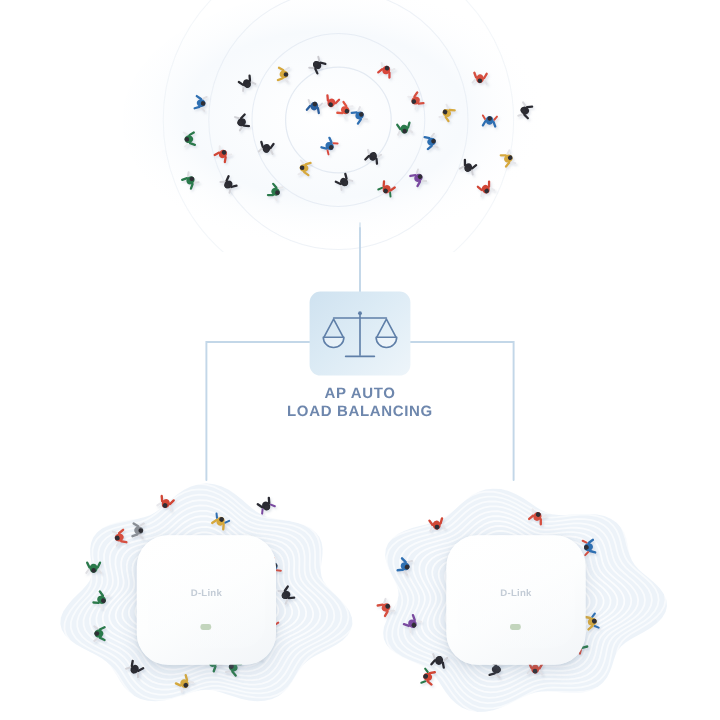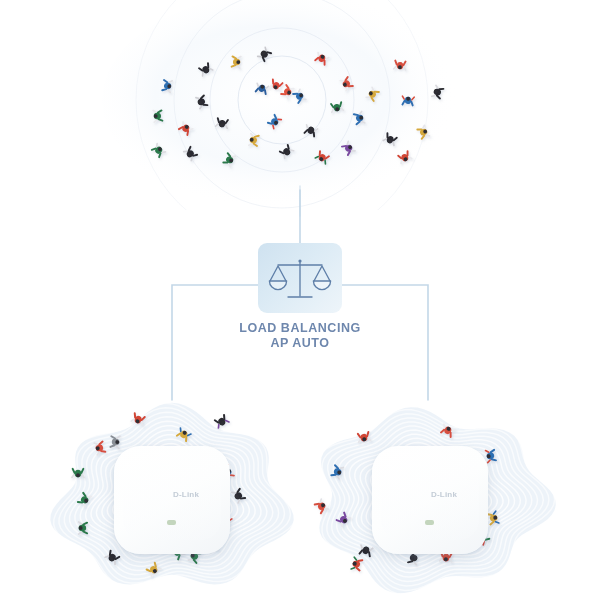--- a/index.html
+++ b/index.html
@@ -88,21 +88,20 @@
   .ap-logo {
     position: absolute;
     left: 0; top: 44px;
     width: 116px;
     text-align: center;
     font-size: 8px;
     letter-spacing: 0.2px;
     color: #c3ccd6;
     font-weight: bold;
     z-index: 3;
-    margin-left: 14px;
   }
   .ap-led {
     position: absolute;
     left: 53px; top: 74px;
     width: 9px; height: 5px;
     border-radius: 2px;
     background: #b9ceb2;
     opacity: .85;
     z-index: 3;
   }
@@ -346,22 +345,22 @@
           <path d="M12 38 L20 23 L28 38"></path>
           <path d="M11.4 38 a 8.6 8.6 0 0 0 17.2 0 Z" fill="#ffffff" fill-opacity="0.35"></path>
           <path d="M56 38 L64 23 L72 38"></path>
           <path d="M55.4 38 a 8.6 8.6 0 0 0 17.2 0 Z" fill="#ffffff" fill-opacity="0.35"></path>
         </g>
       </svg>
     </div>
   </div>
 
   <div id="balance-caption">
+    <span class="line">AP AUTO</span>
     <span class="line">LOAD BALANCING</span>
-    <span class="line">AP AUTO</span>
   </div>
 
   <div class="ap-group" id="ap-group-left">
     <svg class="blob" width="260" height="200" viewBox="0 0 260 200">
       <g class="blob-rings">
           <path d="M242.0 102.0 L246.0 106.7 L249.3 111.6 L251.3 116.7 L251.7 121.9 L250.5 126.8 L247.7 131.4 L243.6 135.5 L238.5 139.1 L232.9 142.3 L227.2 145.1 L221.9 147.8 L217.2 150.6 L213.1 153.7 L209.8 157.2 L207.0 161.1 L204.3 165.4 L201.6 169.9 L198.5 174.4 L194.7 178.5 L190.1 182.0 L184.8 184.5 L178.7 186.0 L172.2 186.4 L165.4 185.7 L158.7 184.3 L152.2 182.3 L146.1 180.3 L140.5 178.5 L135.1 177.2 L130.0 176.8 L124.9 177.2 L119.5 178.5 L113.9 180.3 L107.8 182.3 L101.3 184.3 L94.6 185.7 L87.8 186.4 L81.3 186.0 L75.2 184.5 L69.9 182.0 L65.3 178.5 L61.5 174.4 L58.4 169.9 L55.7 165.4 L53.0 161.1 L50.2 157.2 L46.9 153.7 L42.8 150.6 L38.1 147.8 L32.8 145.1 L27.1 142.3 L21.5 139.1 L16.4 135.5 L12.3 131.4 L9.5 126.8 L8.3 121.9 L8.7 116.7 L10.7 111.6 L14.0 106.7 L18.0 102.0 L22.3 97.7 L26.5 93.6 L30.0 89.8 L32.6 86.1 L34.1 82.3 L34.7 78.2 L34.5 73.8 L33.9 69.1 L33.3 64.2 L33.2 59.1 L34.0 54.1 L35.9 49.5 L39.1 45.5 L43.3 42.1 L48.6 39.5 L54.4 37.6 L60.6 36.2 L66.8 35.2 L72.7 34.2 L78.1 33.0 L83.1 31.3 L87.6 28.9 L91.9 25.8 L96.2 22.1 L100.7 18.1 L105.7 14.1 L111.1 10.4 L117.1 7.4 L123.4 5.5 L130.0 4.8 L136.6 5.5 L142.9 7.4 L148.9 10.4 L154.3 14.1 L159.3 18.1 L163.8 22.1 L168.1 25.8 L172.4 28.9 L176.9 31.3 L181.9 33.0 L187.3 34.2 L193.2 35.2 L199.4 36.2 L205.6 37.6 L211.4 39.5 L216.7 42.1 L220.9 45.5 L224.1 49.5 L226.0 54.1 L226.8 59.1 L226.7 64.2 L226.1 69.1 L225.5 73.8 L225.3 78.2 L225.9 82.3 L227.4 86.1 L230.0 89.8 L233.5 93.6 L237.7 97.7 Z" fill="#eaf1f8" opacity="0.85"></path>
           <path d="M164.0 102.0 L165.2 103.4 L166.2 104.9 L166.8 106.5 L166.9 108.0 L166.6 109.5 L165.7 110.9 L164.5 112.1 L162.9 113.2 L161.2 114.2 L159.5 115.0 L157.9 115.9 L156.5 116.7 L155.2 117.6 L154.2 118.7 L153.4 119.9 L152.6 121.2 L151.7 122.5 L150.8 123.9 L149.6 125.1 L148.3 126.2 L146.6 126.9 L144.8 127.4 L142.8 127.5 L140.8 127.3 L138.7 126.9 L136.7 126.3 L134.9 125.7 L133.2 125.1 L131.6 124.7 L130.0 124.6 L128.4 124.7 L126.8 125.1 L125.1 125.7 L123.3 126.3 L121.3 126.9 L119.2 127.3 L117.2 127.5 L115.2 127.4 L113.4 126.9 L111.7 126.2 L110.4 125.1 L109.2 123.9 L108.3 122.5 L107.4 121.2 L106.6 119.9 L105.8 118.7 L104.8 117.6 L103.5 116.7 L102.1 115.9 L100.5 115.0 L98.8 114.2 L97.1 113.2 L95.5 112.1 L94.3 110.9 L93.4 109.5 L93.1 108.0 L93.2 106.5 L93.8 104.9 L94.8 103.4 L96.0 102.0 L97.3 100.7 L98.6 99.5 L99.6 98.3 L100.4 97.2 L100.9 96.0 L101.1 94.8 L101.0 93.5 L100.8 92.1 L100.6 90.6 L100.6 89.0 L100.9 87.5 L101.4 86.1 L102.4 84.9 L103.7 83.9 L105.3 83.1 L107.1 82.5 L108.9 82.1 L110.8 81.8 L112.6 81.5 L114.3 81.1 L115.8 80.6 L117.1 79.9 L118.4 79.0 L119.7 77.9 L121.1 76.6 L122.6 75.4 L124.3 74.3 L126.1 73.4 L128.0 72.8 L130.0 72.6 L132.0 72.8 L133.9 73.4 L135.7 74.3 L137.4 75.4 L138.9 76.6 L140.3 77.9 L141.6 79.0 L142.9 79.9 L144.2 80.6 L145.7 81.1 L147.4 81.5 L149.2 81.8 L151.1 82.1 L152.9 82.5 L154.7 83.1 L156.3 83.9 L157.6 84.9 L158.6 86.1 L159.1 87.5 L159.4 89.0 L159.4 90.6 L159.2 92.1 L159.0 93.5 L158.9 94.8 L159.1 96.0 L159.6 97.2 L160.4 98.3 L161.4 99.5 L162.7 100.7 Z" fill="none" stroke="#ffffff" stroke-width="1.5" opacity="0.95"></path>
           <path d="M169.3 102.0 L170.8 103.6 L171.9 105.4 L172.5 107.2 L172.7 108.9 L172.2 110.7 L171.2 112.2 L169.7 113.7 L167.9 114.9 L166.0 116.0 L164.0 117.0 L162.1 118.0 L160.5 118.9 L159.1 120.0 L157.9 121.2 L156.9 122.6 L156.0 124.1 L155.1 125.7 L154.0 127.2 L152.6 128.7 L151.0 129.9 L149.1 130.7 L147.0 131.2 L144.7 131.4 L142.4 131.1 L140.0 130.6 L137.8 129.9 L135.6 129.2 L133.7 128.6 L131.8 128.2 L130.0 128.1 L128.2 128.3 L126.3 128.7 L124.3 129.4 L122.2 130.1 L119.9 130.8 L117.6 131.3 L115.2 131.5 L112.9 131.4 L110.8 130.8 L108.9 129.9 L107.4 128.7 L106.0 127.2 L104.9 125.7 L104.0 124.1 L103.1 122.6 L102.1 121.3 L100.9 120.0 L99.5 119.0 L97.8 118.0 L95.9 117.1 L93.9 116.1 L92.0 115.0 L90.2 113.7 L88.8 112.2 L87.9 110.6 L87.5 108.9 L87.7 107.1 L88.4 105.3 L89.5 103.6 L90.9 102.0 L92.5 100.5 L93.9 99.1 L95.1 97.8 L96.0 96.5 L96.5 95.1 L96.6 93.7 L96.5 92.2 L96.3 90.5 L96.1 88.8 L96.1 87.0 L96.4 85.3 L97.0 83.7 L98.1 82.3 L99.7 81.1 L101.5 80.2 L103.6 79.5 L105.7 79.1 L107.9 78.7 L109.9 78.4 L111.8 77.9 L113.5 77.3 L115.1 76.4 L116.6 75.3 L118.1 74.1 L119.7 72.6 L121.5 71.2 L123.4 70.0 L125.5 68.9 L127.7 68.3 L130.0 68.1 L132.3 68.4 L134.5 69.1 L136.6 70.1 L138.5 71.4 L140.2 72.8 L141.8 74.2 L143.3 75.5 L144.8 76.5 L146.4 77.4 L148.1 78.0 L150.1 78.4 L152.1 78.7 L154.3 79.0 L156.5 79.5 L158.5 80.2 L160.3 81.1 L161.8 82.3 L162.9 83.7 L163.5 85.3 L163.8 87.1 L163.8 88.8 L163.6 90.6 L163.4 92.2 L163.4 93.7 L163.6 95.1 L164.2 96.4 L165.1 97.7 L166.4 99.1 L167.8 100.5 Z" fill="none" stroke="#ffffff" stroke-width="1.5" opacity="0.93"></path>
           <path d="M174.7 102.0 L176.3 103.9 L177.6 105.8 L178.3 107.9 L178.4 109.9 L177.8 111.8 L176.7 113.6 L175.0 115.2 L172.9 116.6 L170.7 117.9 L168.4 119.0 L166.3 120.1 L164.5 121.2 L162.9 122.4 L161.6 123.8 L160.5 125.4 L159.5 127.1 L158.4 128.9 L157.2 130.6 L155.6 132.2 L153.8 133.6 L151.6 134.5 L149.2 135.1 L146.6 135.2 L144.0 134.9 L141.3 134.3 L138.8 133.6 L136.4 132.8 L134.1 132.1 L132.0 131.7 L130.0 131.6 L128.0 131.8 L125.8 132.4 L123.6 133.1 L121.1 134.0 L118.5 134.7 L115.9 135.3 L113.2 135.5 L110.6 135.3 L108.2 134.7 L106.1 133.7 L104.3 132.3 L102.9 130.6 L101.6 128.8 L100.6 127.0 L99.5 125.4 L98.4 123.8 L97.0 122.5 L95.4 121.3 L93.5 120.2 L91.3 119.1 L89.1 118.0 L86.9 116.7 L84.9 115.3 L83.3 113.6 L82.3 111.8 L81.9 109.8 L82.2 107.8 L83.0 105.8 L84.3 103.8 L85.9 102.0 L87.6 100.3 L89.2 98.7 L90.6 97.2 L91.5 95.7 L92.1 94.2 L92.2 92.6 L92.1 90.8 L91.8 89.0 L91.5 87.0 L91.5 85.0 L91.8 83.0 L92.6 81.2 L93.9 79.6 L95.6 78.3 L97.7 77.3 L100.1 76.5 L102.5 76.0 L105.0 75.6 L107.3 75.2 L109.4 74.7 L111.3 73.9 L113.1 73.0 L114.8 71.7 L116.5 70.2 L118.3 68.6 L120.3 67.0 L122.5 65.6 L124.9 64.5 L127.4 63.8 L130.0 63.6 L132.6 63.9 L135.1 64.7 L137.5 66.0 L139.6 67.4 L141.5 69.0 L143.3 70.6 L145.0 72.0 L146.7 73.2 L148.5 74.1 L150.5 74.8 L152.7 75.2 L155.1 75.6 L157.5 76.0 L160.0 76.5 L162.3 77.3 L164.3 78.3 L166.0 79.7 L167.2 81.3 L167.9 83.1 L168.2 85.1 L168.2 87.1 L168.0 89.0 L167.8 90.9 L167.8 92.6 L168.1 94.2 L168.8 95.7 L169.9 97.2 L171.3 98.7 L173.0 100.3 Z" fill="none" stroke="#ffffff" stroke-width="1.5" opacity="0.90"></path>
           <path d="M180.2 102.0 L181.9 104.1 L183.3 106.3 L184.0 108.6 L184.1 110.8 L183.5 113.0 L182.1 115.0 L180.2 116.8 L177.8 118.3 L175.3 119.7 L172.8 120.9 L170.5 122.2 L168.5 123.4 L166.7 124.8 L165.3 126.4 L164.1 128.1 L163.0 130.0 L161.7 132.0 L160.3 134.0 L158.6 135.8 L156.6 137.2 L154.1 138.3 L151.4 138.9 L148.5 139.0 L145.5 138.7 L142.6 138.0 L139.8 137.2 L137.1 136.3 L134.6 135.6 L132.3 135.2 L130.0 135.1 L127.7 135.4 L125.3 136.0 L122.8 136.9 L120.1 137.8 L117.2 138.7 L114.2 139.3 L111.2 139.6 L108.3 139.3 L105.7 138.6 L103.3 137.4 L101.3 135.8 L99.7 134.0 L98.3 132.0 L97.1 130.0 L95.9 128.1 L94.6 126.4 L93.1 124.9 L91.3 123.6 L89.1 122.3 L86.7 121.1 L84.2 119.9 L81.8 118.4 L79.6 116.8 L77.9 115.0 L76.8 112.9 L76.4 110.7 L76.7 108.5 L77.7 106.2 L79.2 104.0 L81.0 102.0 L82.9 100.1 L84.6 98.3 L86.1 96.7 L87.1 95.0 L87.6 93.3 L87.8 91.5 L87.6 89.5 L87.2 87.4 L86.9 85.2 L86.9 82.9 L87.3 80.8 L88.2 78.7 L89.6 77.0 L91.6 75.5 L93.9 74.4 L96.6 73.6 L99.3 73.0 L102.0 72.5 L104.6 72.0 L107.0 71.4 L109.1 70.6 L111.1 69.5 L113.0 68.0 L114.9 66.4 L116.9 64.6 L119.1 62.8 L121.6 61.2 L124.2 60.0 L127.1 59.3 L130.0 59.1 L132.9 59.5 L135.7 60.4 L138.3 61.8 L140.7 63.5 L142.8 65.3 L144.8 67.0 L146.7 68.6 L148.7 69.9 L150.7 70.9 L152.9 71.6 L155.4 72.1 L158.0 72.5 L160.8 72.9 L163.5 73.5 L166.1 74.4 L168.4 75.5 L170.2 77.1 L171.5 78.9 L172.3 80.9 L172.6 83.1 L172.6 85.4 L172.4 87.5 L172.2 89.6 L172.2 91.5 L172.6 93.3 L173.4 94.9 L174.7 96.6 L176.3 98.3 L178.2 100.1 Z" fill="none" stroke="#ffffff" stroke-width="1.5" opacity="0.88"></path>

